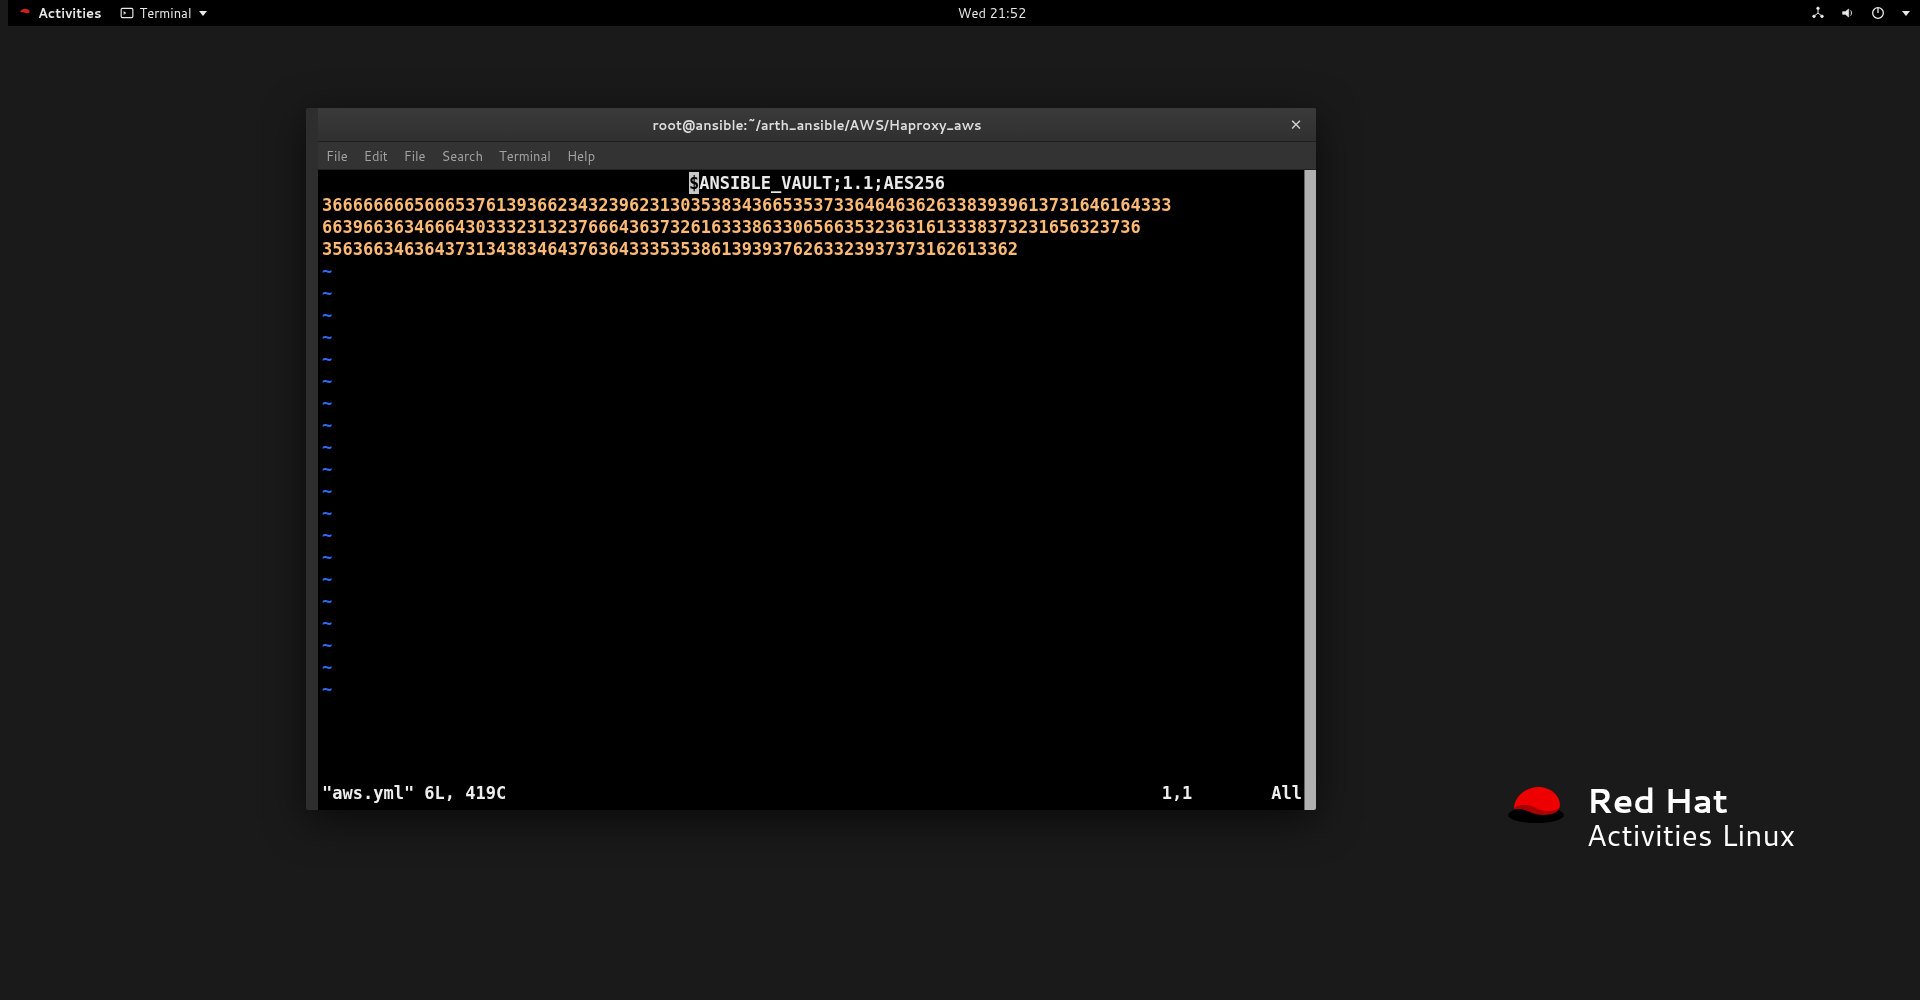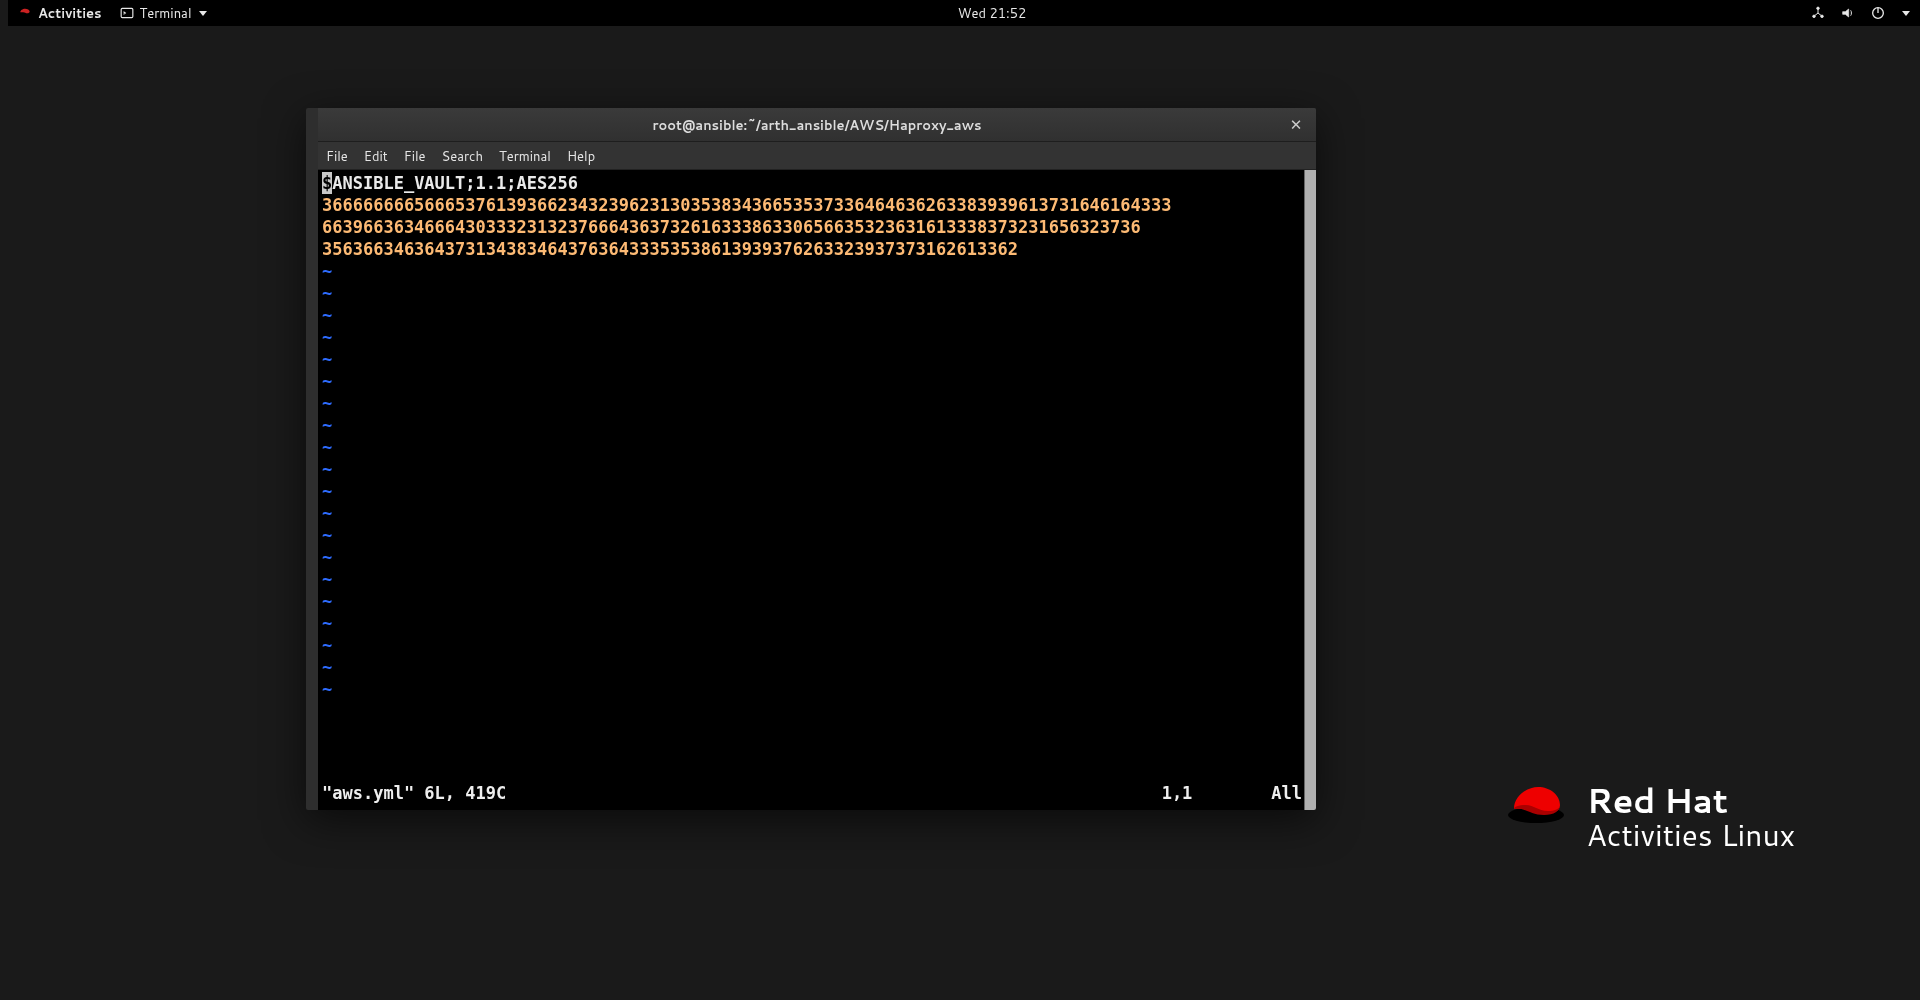--- a/index.html
+++ b/index.html
@@ -75,42 +75,42 @@
     cursor:pointer;
   }
   .menubar {
     height: 28px;
     background:#333;
     border-bottom:1px solid #222;
     display:flex; align-items:center;
     padding: 0 8px;
     gap: 16px;
     font-size:13px;
-    color:#e5e5e5;
+    color:#a3a3a3;
   }
   .menubar .menu-item { cursor:pointer; }
 
   .term-body {
     position: relative;
     background:#000;
     color:#fff;
     font-family: "DejaVu Sans Mono","Liberation Mono","Consolas",monospace;
     font-size: 17px;
     line-height: 22px;
     padding: 2px 4px 2px 4px;
     height: 640px;
   }
   .term-body .scrollbar {
     position:absolute; right:0; top:0; bottom:0; width:12px;
     background:#b0b0b0; border-left:1px solid #666;
   }
 
   .line { white-space: pre; font-weight:600; }
   .pink { color:#fdba74; }
-  .white { color:#eaeaea; }
+  .white { color:#eaeaea;text-align:center; }
   .cursor-block {
     display:inline-block;
     background:#c8c8c8;
     color:#000;
     padding:0;
   }
   .tilde { color:#2e6cff; font-weight:700; }
 
   .status-line {
     position:absolute;

